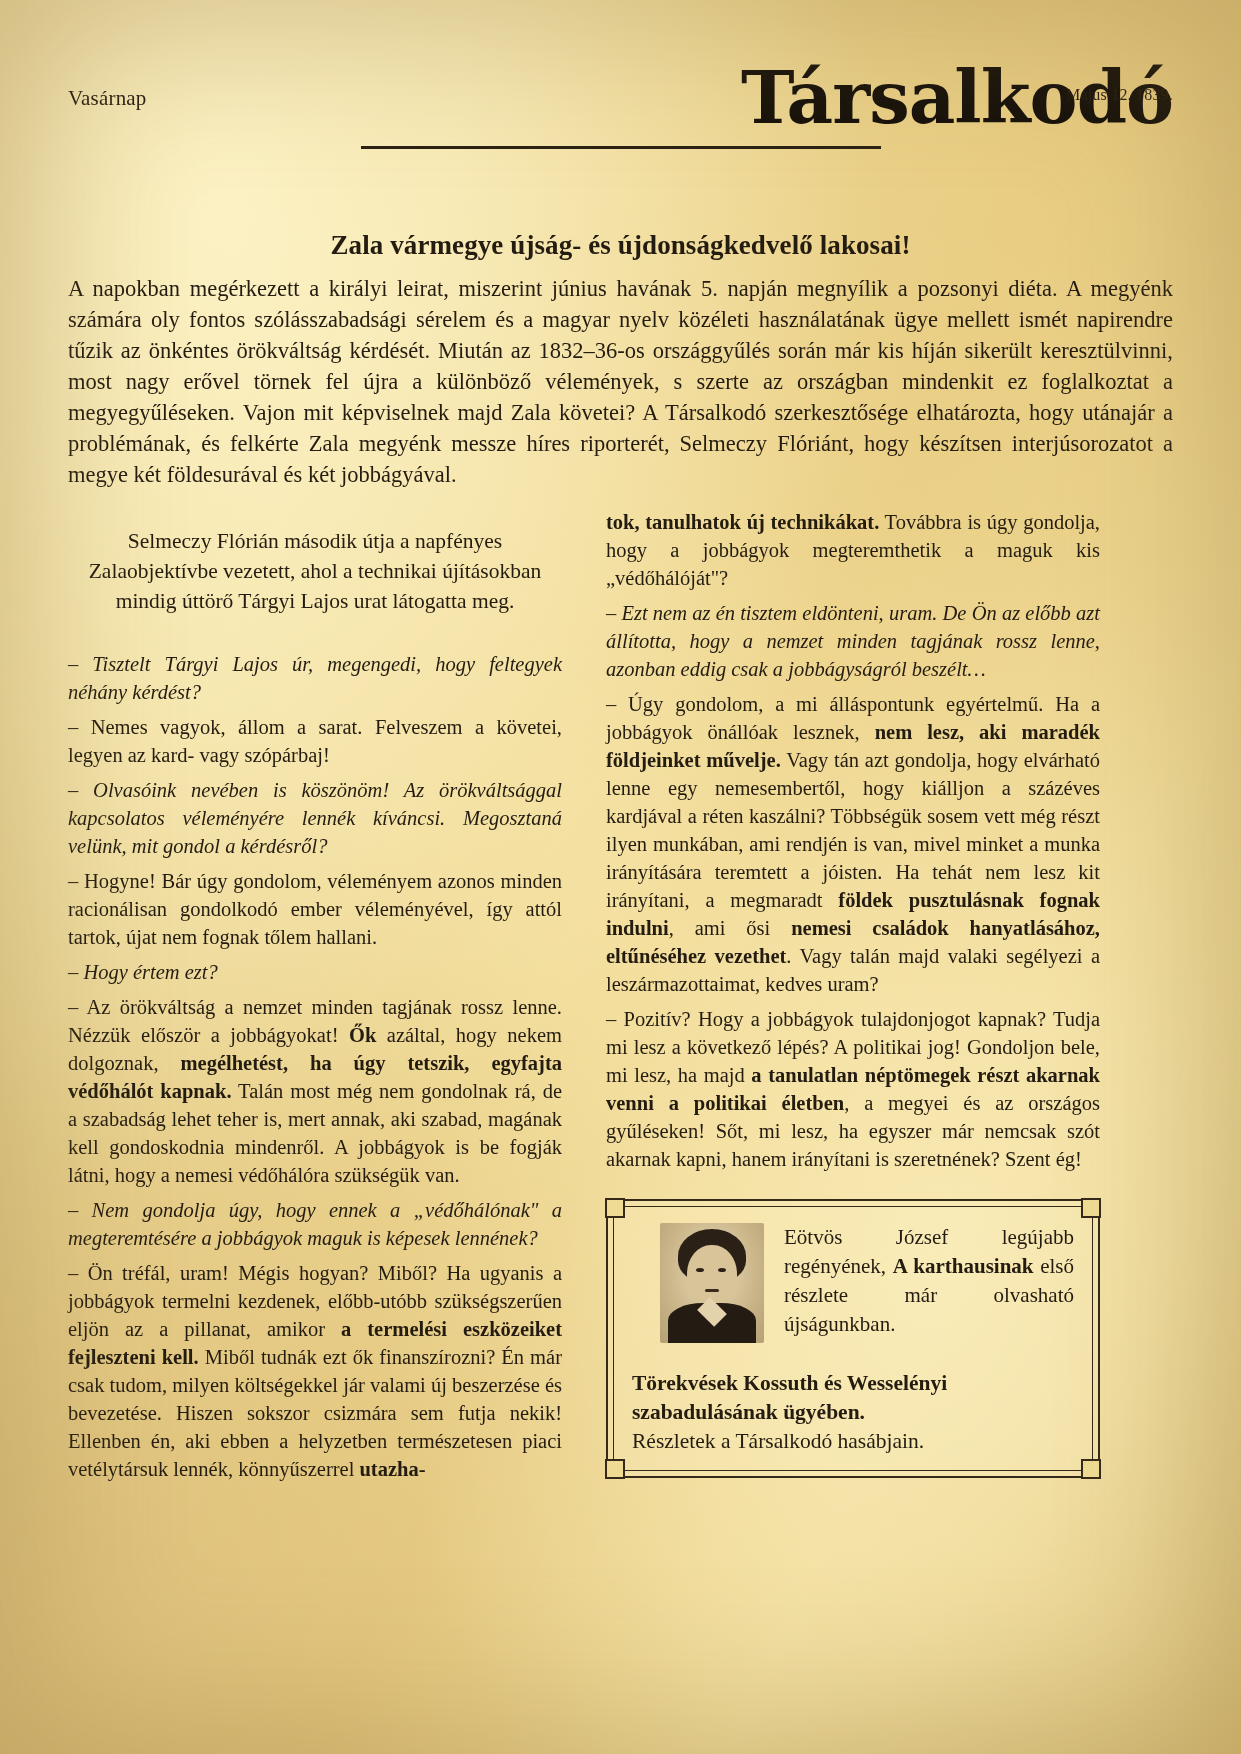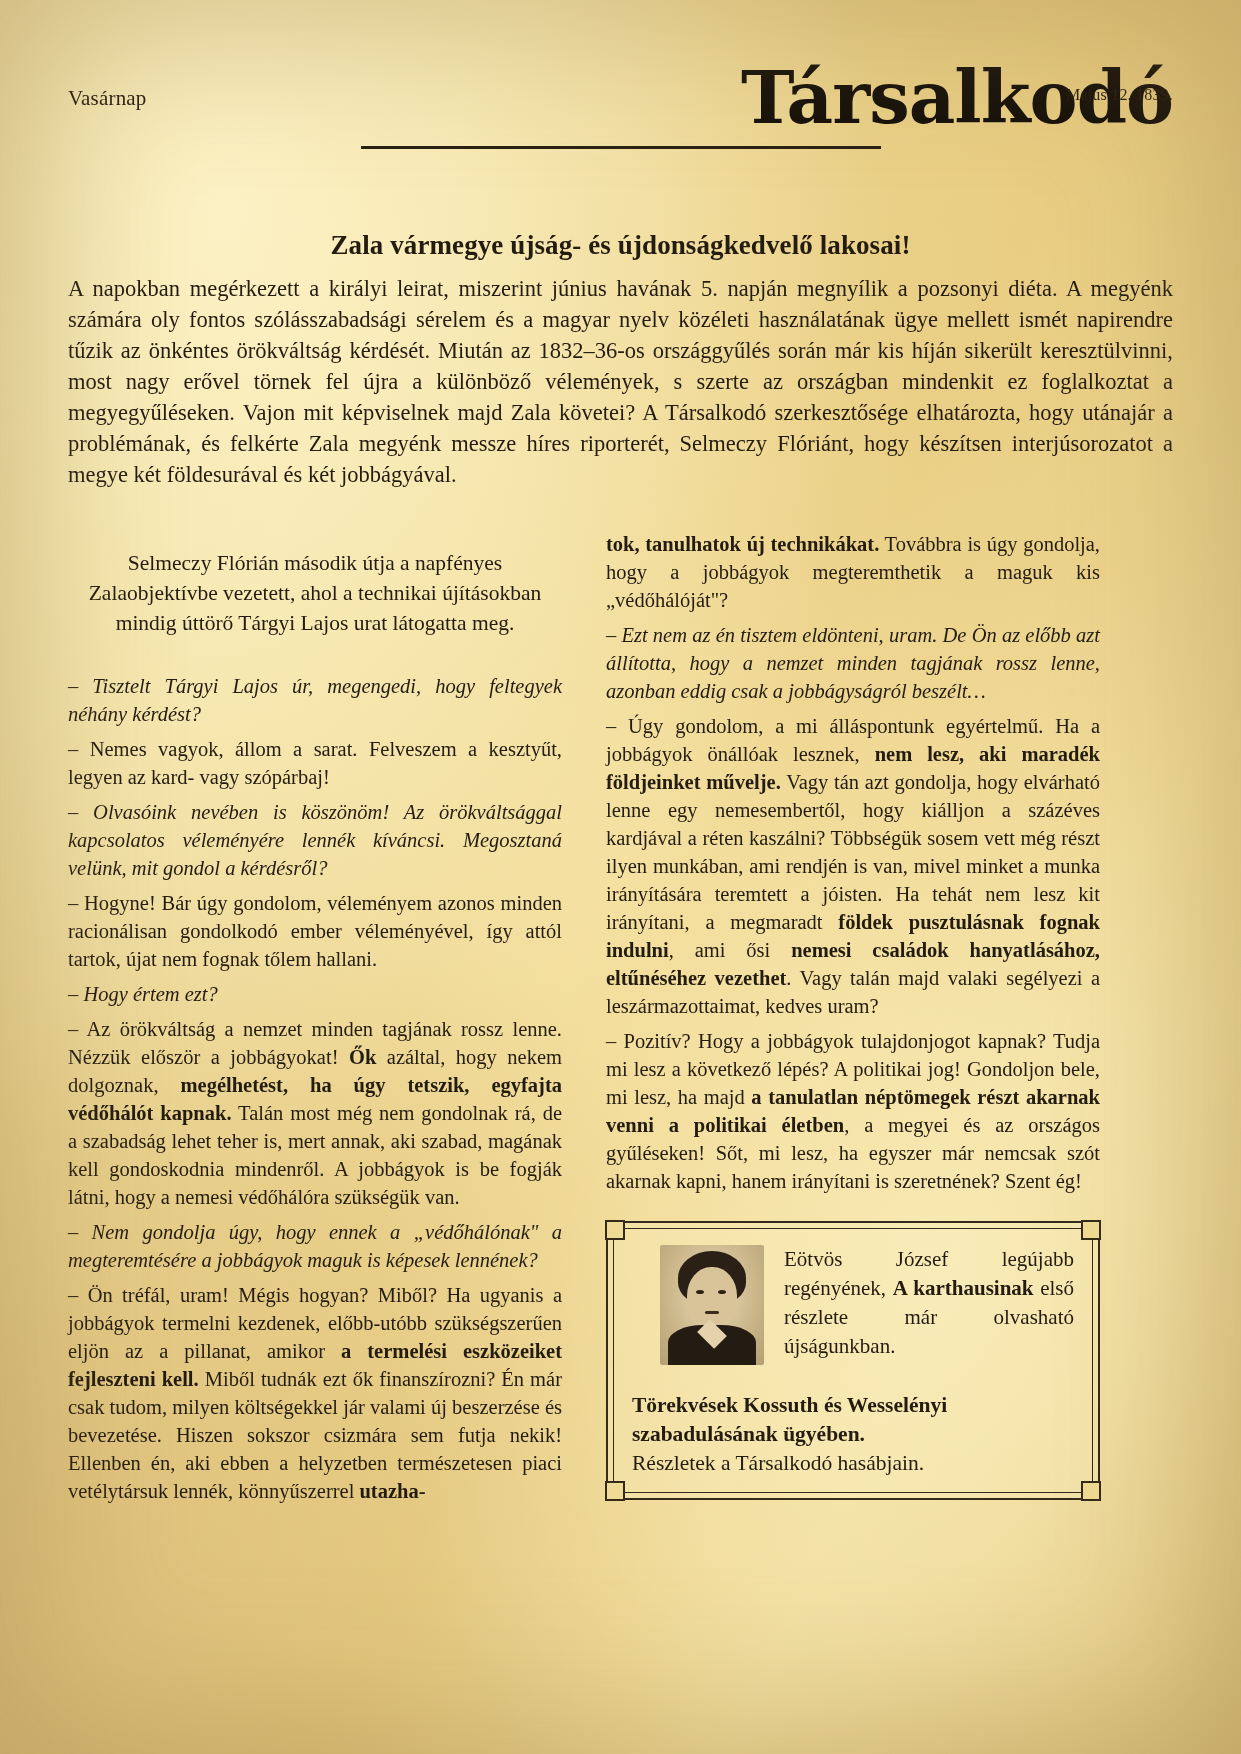--- a/index.html
+++ b/index.html
@@ -95,21 +95,21 @@
     line-height: 31px;
     text-align: justify;
     text-justify: inter-word;
     hyphens: auto;
   }
 
   
   .columns {
     display: flex;
     gap: 44px;
-    margin-top: 40px;
+    margin-top: 18px;
     align-items: flex-start;
   }
   .col {
     width: 494px;
     font-size: 20.5px;
     line-height: 28px;
   }
   .col p {
     margin: 0 0 7px 0;
     text-align: justify;
@@ -247,21 +247,21 @@
     <h2 class="lead-head">Zala vármegye újság- és újdonságkedvelő lakosai!</h2>
     <div class="lead-body">A napokban megérkezett a királyi leirat, miszerint június havának 5. napján megnyílik a pozsonyi diéta. A megyénk számára oly fontos szólásszabadsági sérelem és a magyar nyelv közéleti használatának ügye mellett ismét napirendre tűzik az önkéntes örökváltság kérdését. Miután az 1832–36-os országgyűlés során már kis híján sikerült keresztülvinni, most nagy erővel törnek fel újra a különböző vélemények, s szerte az országban mindenkit ez foglalkoztat a megyegyűléseken. Vajon mit képviselnek majd Zala követei? A Társalkodó szerkesztősége elhatározta, hogy utánajár a problémának, és felkérte Zala megyénk messze híres riporterét, Selmeczy Flóriánt, hogy készítsen interjúsorozatot a megye két földesurával és két jobbágyával.</div>
   </div>
 
   <div class="columns">
 
     <div class="col">
       <div class="standfirst">Selmeczy Flórián második útja a napfényes Zalaobjektívbe vezetett, ahol a technikai újításokban mindig úttörő Tárgyi Lajos urat látogatta meg.</div>
       <div id="left-col">
           <p class="q">– Tisztelt Tárgyi Lajos úr, megengedi, hogy feltegyek néhány kérdést?</p>
-          <p>– Nemes vagyok, állom a sarat. Felveszem a kesztyűt, legyen az kard- vagy szópárbaj!</p>
+          <p>– Nemes vagyok, állom a sarat. Felveszem a követei, legyen az kard- vagy szópárbaj!</p>
           <p class="q">– Olvasóink nevében is köszönöm! Az örökváltsággal kapcsolatos véleményére lennék kíváncsi. Megosztaná velünk, mit gondol a kérdésről?</p>
           <p>– Hogyne! Bár úgy gondolom, véleményem azonos minden racionálisan gondolkodó ember véleményével, így attól tartok, újat nem fognak tőlem hallani.</p>
           <p class="q">– Hogy értem ezt?</p>
           <p><span>– Az örökváltság a nemzet minden tagjának rossz lenne. Nézzük először a jobbágyokat! </span><span class="b">Ők</span><span> azáltal, hogy nekem dolgoznak, </span><span class="b">megélhetést, ha úgy tetszik, egyfajta védőhálót kapnak.</span><span> Talán most még nem gondolnak rá, de a szabadság lehet teher is, mert annak, aki szabad, magának kell gondoskodnia mindenről. A jobbágyok is be fogják látni, hogy a nemesi védőhálóra szükségük van.</span></p>
           <p class="q">– Nem gondolja úgy, hogy ennek a „védőhálónak" a megteremtésére a jobbágyok maguk is képesek lennének?</p>
           <p><span>– Ön tréfál, uram! Mégis hogyan? Miből? Ha ugyanis a jobbágyok termelni kezdenek, előbb-utóbb szükségszerűen eljön az a pillanat, amikor </span><span class="b">a termelési eszközeiket fejleszteni kell.</span><span> Miből tudnák ezt ők finanszírozni? Én már csak tudom, milyen költségekkel jár valami új beszerzése és bevezetése. Hiszen sokszor csizmára sem futja nekik! Ellenben én, aki ebben a helyzetben természetesen piaci vetélytársuk lennék, könnyűszerrel </span><span class="b">utazha-</span></p>
         </div>
     </div>
 
     <div class="col">

